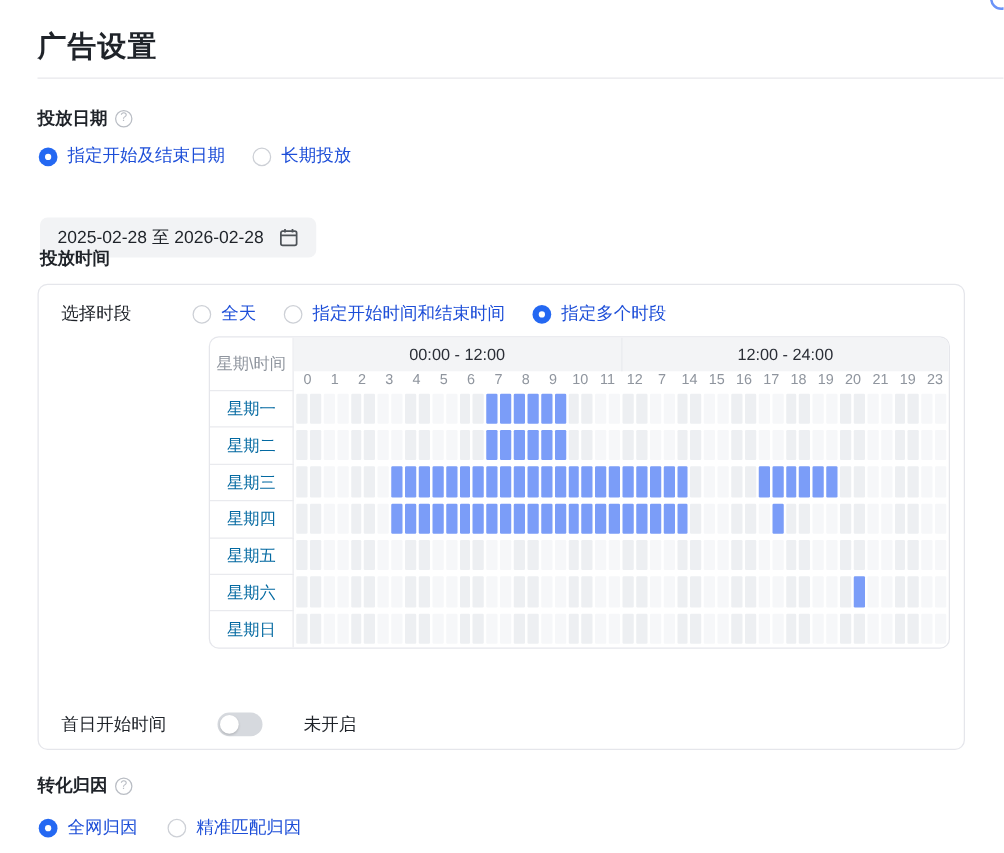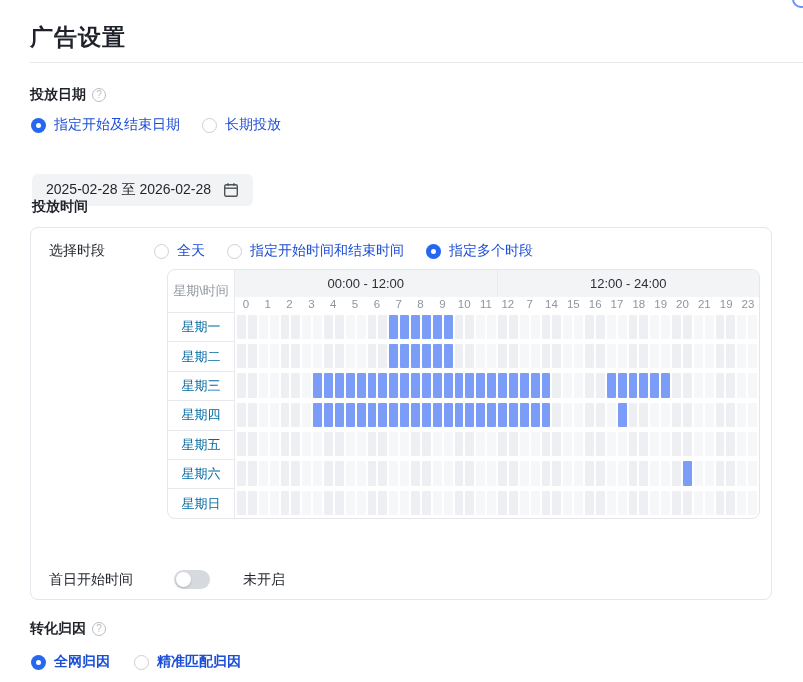--- a/index.html
+++ b/index.html
@@ -521,21 +521,21 @@
       <span>首日开始时间</span>
       <span class="toggle"></span>
       <span class="toggle-status">未开启</span>
     </div>
   </div>
 
   <div class="section-label-row" style="left:30px; top:620px;">
     <span>转化归因</span>
     <span class="help">?</span>
   </div>
-  <div class="radio-row" style="left:31px; top:653px; gap:24px;font-weight:bold;">
+  <div class="radio-row" style="left:31px; top:653px; gap:24px;">
       <span class="radio-item">
         <span class="radio on"></span>
         <span>全网归因</span>
       </span>
       <span class="radio-item">
         <span class="radio off"></span>
         <span>精准匹配归因</span>
       </span>
     </div>
 

